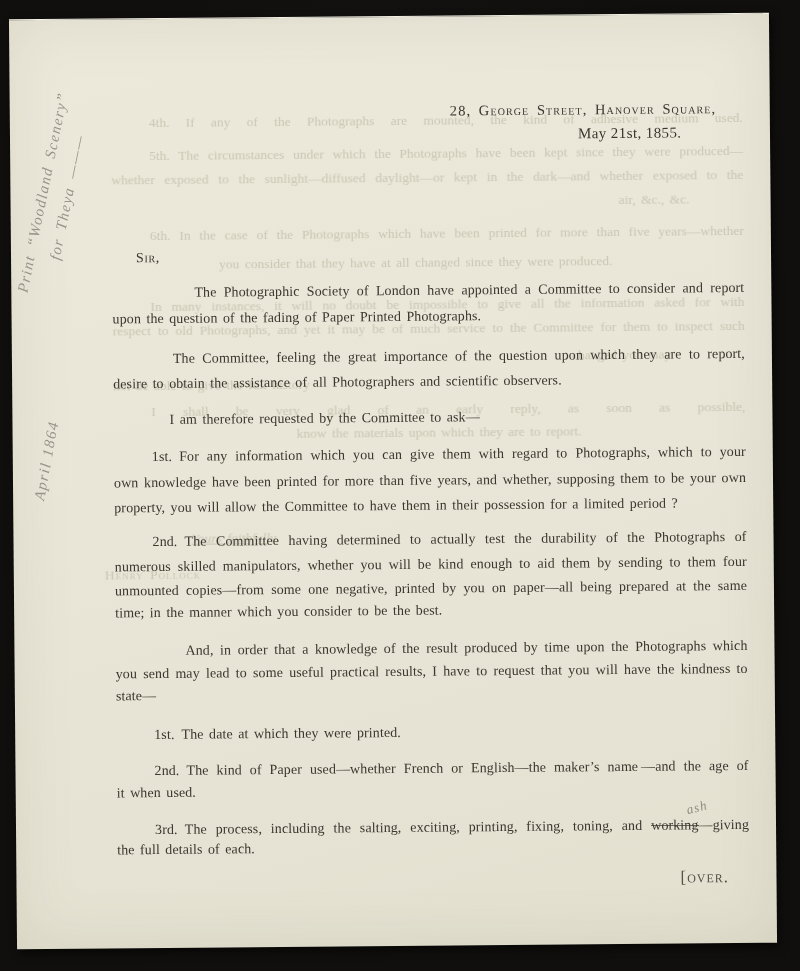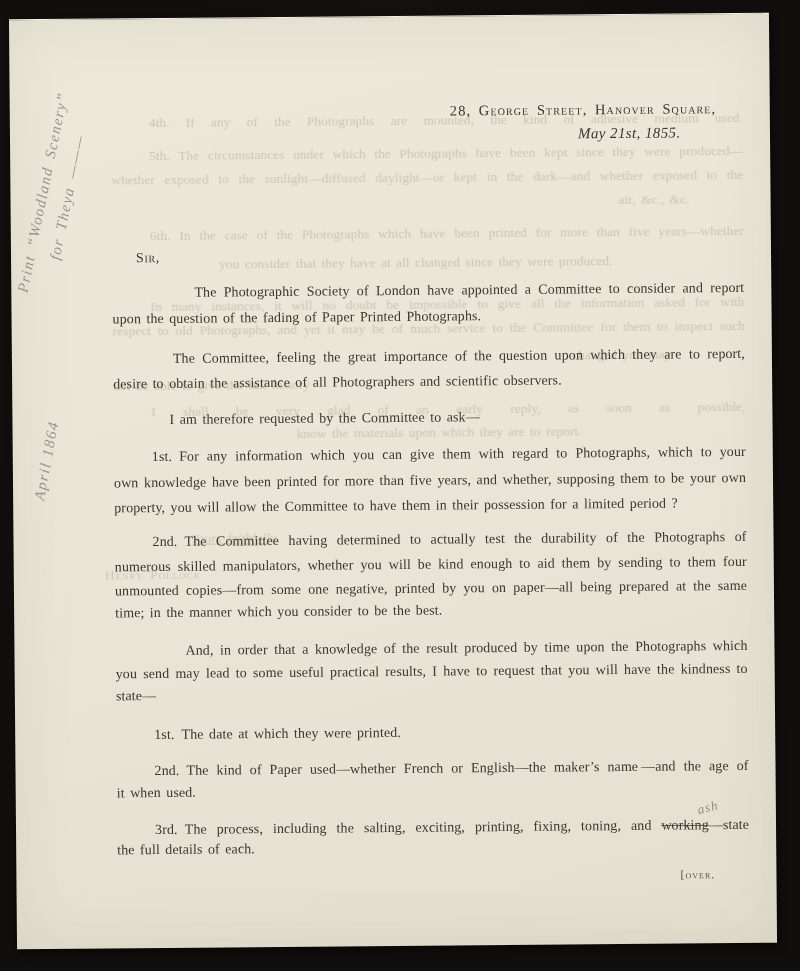--- a/index.html
+++ b/index.html
@@ -24,26 +24,26 @@
     font-size:14px;line-height:17px;color:var(--ink);
     word-spacing:.13em;letter-spacing:.1px;
   }
   .line.j{text-align:justify;text-align-last:justify;}
   .line.sc{font-variant:small-caps;letter-spacing:.6px;}
   .addr{
     position:absolute;font-variant:small-caps;color:var(--ink);
     font-size:14.5px;letter-spacing:1.1px;word-spacing:.2em;white-space:nowrap;
   }
   .dateline{
-    position:absolute;font-style:italic;color:var(--ink);
+    position:absolute;color:var(--ink);
     font-size:15px;letter-spacing:.4px;white-space:nowrap;
   }
   .overlabel{
     position:absolute;font-variant:small-caps;color:#55524a;
-    font-size:12px;letter-spacing:1px;white-space:nowrap;
+    font-size:17px;letter-spacing:1px;white-space:nowrap;
   }
   
   .bleed-line{
     position:absolute;color:var(--bleed);opacity:.48;filter:blur(.4px);
     font-size:13.5px;line-height:16px;word-spacing:.15em;white-space:nowrap;
   }
   .bleed-line.j{white-space:normal;text-align:justify;text-align-last:justify;}
   .bleed-line.sc{font-variant:small-caps;letter-spacing:1px;}
   .bleed-line.it{font-style:italic;}
   
@@ -108,21 +108,21 @@
       <div class="line j" style="top: 514px; text-indent: 38px;">2nd. The Committee having determined to actually test the durability of the Photographs of</div>
       <div class="line j" style="top: 539px;">numerous skilled manipulators, whether you will be kind enough to aid them by sending to them four</div>
       <div class="line j" style="top: 563px;">unmounted copies—from some one negative, printed by you on paper—all being prepared at the same</div>
       <div class="line" style="top: 585px;">time; in the manner which you consider to be the best.</div>
       <div class="line j" style="top: 623px; text-indent: 70px;">And, in order that a knowledge of the result produced by time upon the Photographs which</div>
       <div class="line j" style="top: 646px;">you send may lead to some useful practical results, I have to request that you will have the kindness to</div>
       <div class="line" style="top: 668px;">state—</div>
       <div class="line" style="top: 707px; text-indent: 38px;">1st. The date at which they were printed.</div>
       <div class="line j" style="top: 743px; text-indent: 38px;">2nd. The kind of Paper used—whether French or English—the maker’s name —and the age of</div>
       <div class="line" style="top: 765px;">it when used.</div>
-      <div class="line j" style="top: 802px; text-indent: 38px;"><span>3rd. The process, including the salting, exciting, printing, fixing, toning, and </span><span class="struck">working<span class="pencil-note">ash</span></span><span>—state</span></div>
+      <div class="line j" style="top: 802px; text-indent: 38px;"><span>3rd. The process, including the salting, exciting, printing, fixing, toning, and </span><span class="struck">working<span class="pencil-note">ash</span></span><span>—giving</span></div>
       <div class="line" style="top: 822px;">the full details of each.</div>
     </div>
 
   <div class="overlabel" style="left:664px;top:853px;">[over.</div>
 
   <div class="margin-note">
     <div>Print “Woodland Scenery”</div>
     <div>for Theya ———</div>
   </div>
   <div class="margin-date">April 1864</div>

